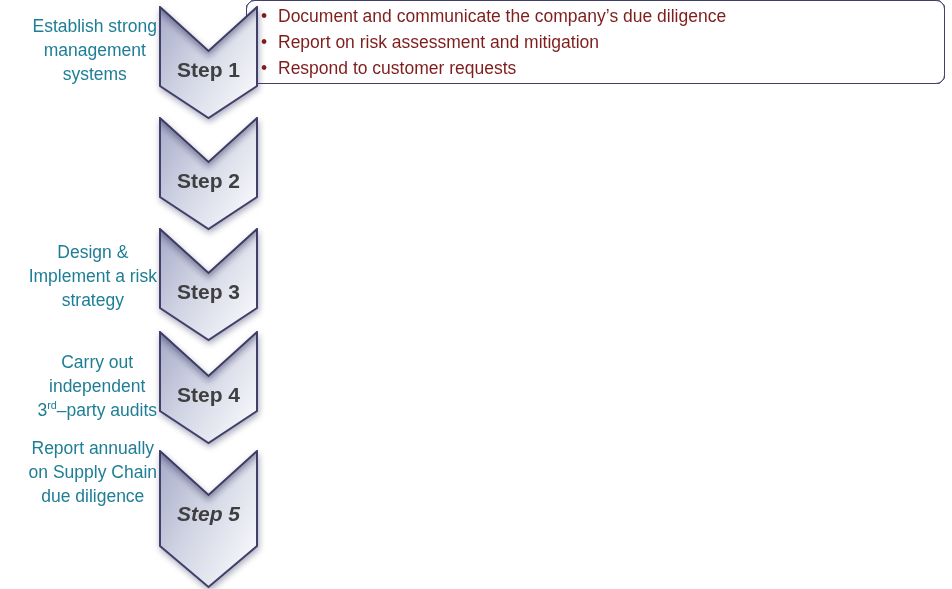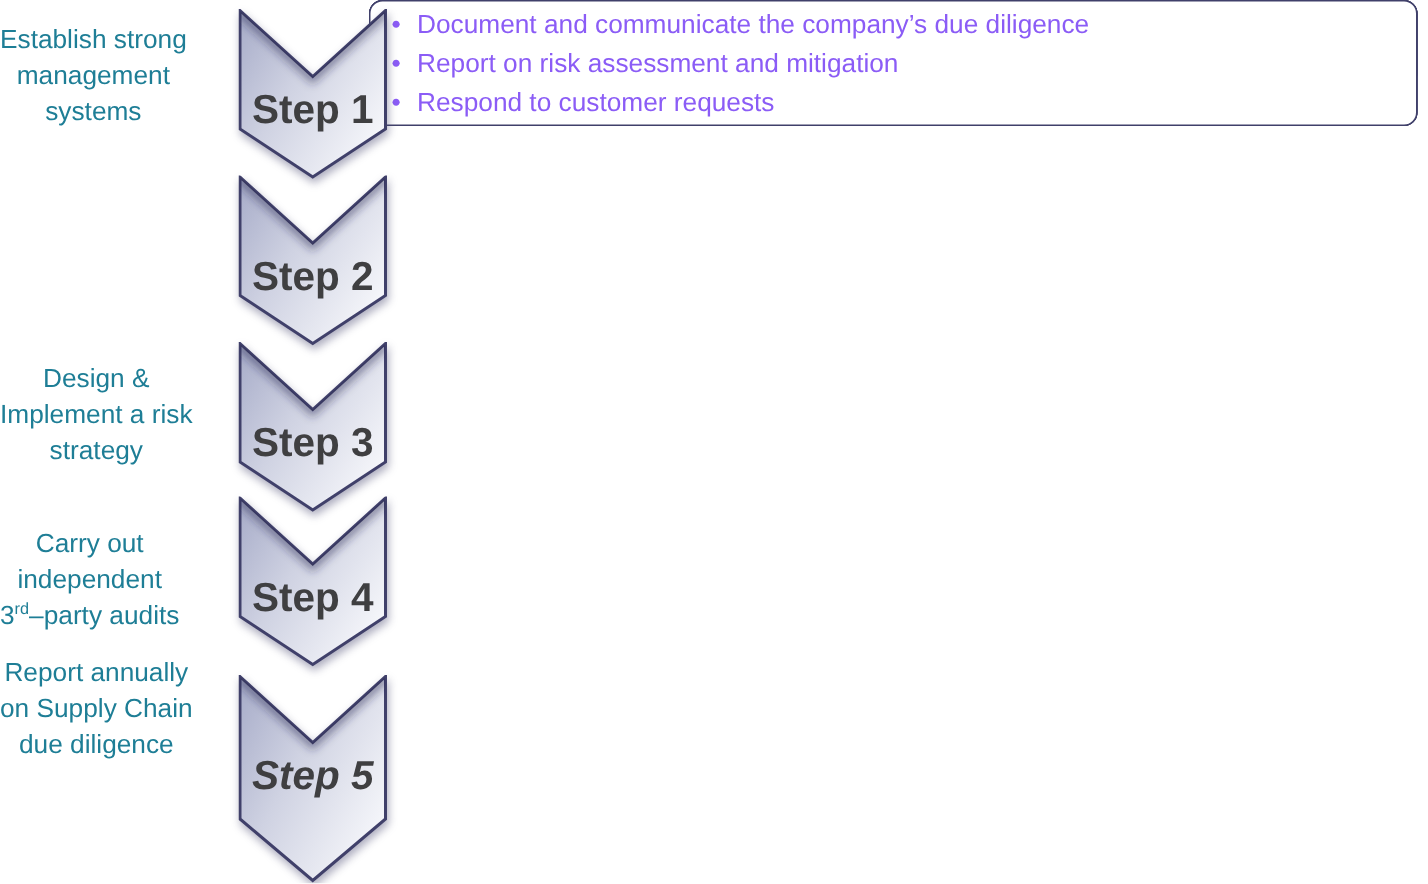--- a/index.html
+++ b/index.html
@@ -3,49 +3,49 @@
 <meta charset="utf-8">
 <style>
   html,body{margin:0;padding:0;background:#ffffff;}
   #canvas{
     position:relative;width:952px;height:589px;overflow:hidden;
     background:#ffffff;font-family:"Liberation Sans",sans-serif;
   }
   
   .lbl{
     position:absolute;left:0;width:157px;
-    display:flex;align-items:center;justify-content:flex-start;
+    display:flex;align-items:center;justify-content:flex-end;
     color:var(--label-teal,#1e7e96);
     font-size:17.5px;line-height:24px;text-align:center;
   }
   .lbl-text{white-space:pre-line;}
   .lbl sup{font-size:0.62em;vertical-align:super;line-height:0;}
   
   .chev{
     position:absolute;left:159px;width:99px;z-index:2;
   }
   .chev svg{display:block;filter:drop-shadow(1px 3px 3px rgba(70,70,110,0.45));}
   .chev polygon{stroke:var(--chevron-border,#40406a);stroke-width:2;fill:url(#chevGrad);}
   .chev .notch-shadow{stroke:rgba(40,40,80,0.45);stroke-width:8;fill:none;}
   .step-label{
     position:absolute;left:0;top:52px;width:99px;text-align:center;
-    font-size:27px;font-weight:bold;color:var(--step-text,#3f3f41);
+    font-size:21px;font-weight:bold;color:var(--step-text,#3f3f41);
   }
   
   .box{
     position:absolute;left:246px;width:699px;box-sizing:border-box;
     background:#ffffff;border:1.5px solid var(--box-border,#40406a);
     border-radius:9px;z-index:1;
     display:flex;flex-direction:column;justify-content:center;
     padding:2px 10px 2px 14px;
   }
   .box ul{margin:0;padding:0;list-style:none;}
   .box li{
     position:relative;padding-left:17px;
-    font-size:17.5px;line-height:26px;color:#8b5cf6;
+    font-size:17.5px;line-height:26px;color:#7f1d1d;
     white-space:pre-line;
   }
   .box li::before{content:"\2022";position:absolute;left:0;top:0;} .r1.lbl{top:10px;height:80px;} .r1.chev{top:6px;} .r2.lbl{top:123px;height:81px;} .r2.chev{top:117px;} .r3.lbl{top:233px;height:85px;} .r3.chev{top:228px;} .r4.lbl{top:347px;height:78px;} .r4.chev{top:331px;} .r5.lbl{top:428px;height:87px;} .r5.chev{top:450px;font-style:italic;}
 </style>
 </head>
 <body>
 
 <div id="canvas">
 
   <svg width="0" height="0" style="position:absolute" aria-hidden="true">

